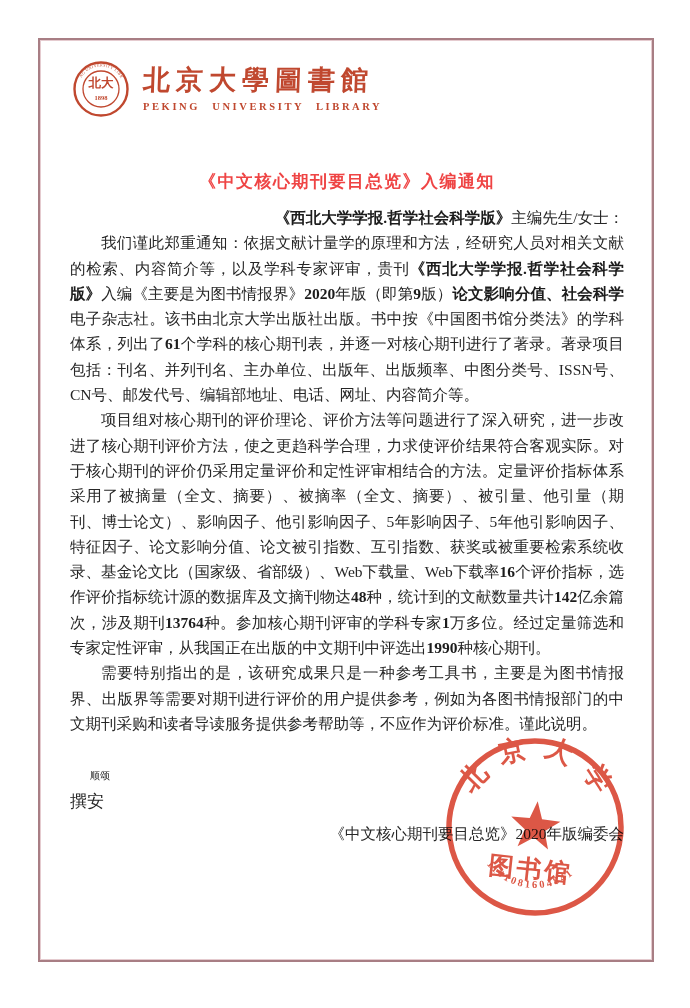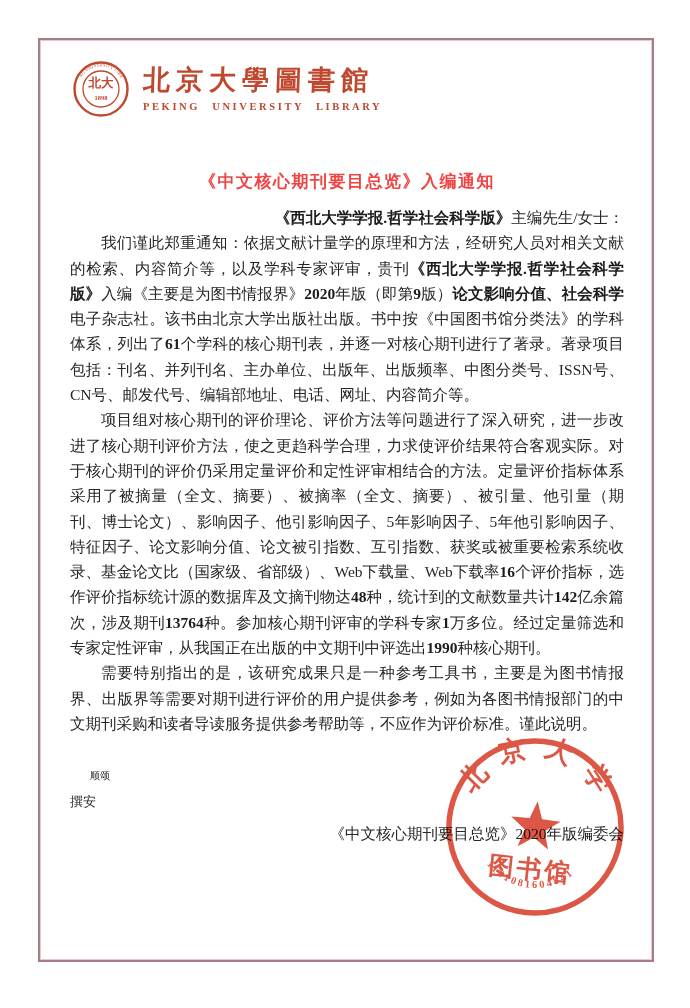--- a/index.html
+++ b/index.html
@@ -35,21 +35,21 @@
   }
   
   .salutation{margin-top:12px;font-size:15.5px;line-height:25.3px;text-align:right;}
   .salutation b{font-size:15.5px;}
   p.para{
     margin:0;font-size:15.5px;line-height:25.3px;text-align:justify;
     text-indent:2em;color:#262626;
   }
   p.para b, .salutation b{font-weight:bold;color:#1c1c1c;}
   .closing-1{margin:27px 0 0 0;font-size:10px;line-height:25.3px;text-indent:2em;}
-  .closing-2{margin:0;font-size:13px;line-height:25.3px;}
+  .closing-2{margin:0;font-size:17px;line-height:25.3px;}
   .signature{margin:7px 0 0 0;font-size:15.5px;line-height:25.3px;text-align:right;}
   
   .seal{
     position:absolute;left:440px;top:732px;width:190px;height:190px;
     transform:rotate(6deg);mix-blend-mode:multiply;opacity:.88;
     pointer-events:none;z-index:5;
   }
   .seal text{font-family:"Liberation Serif","DejaVu Serif",serif;}
 </style>
 </head>

